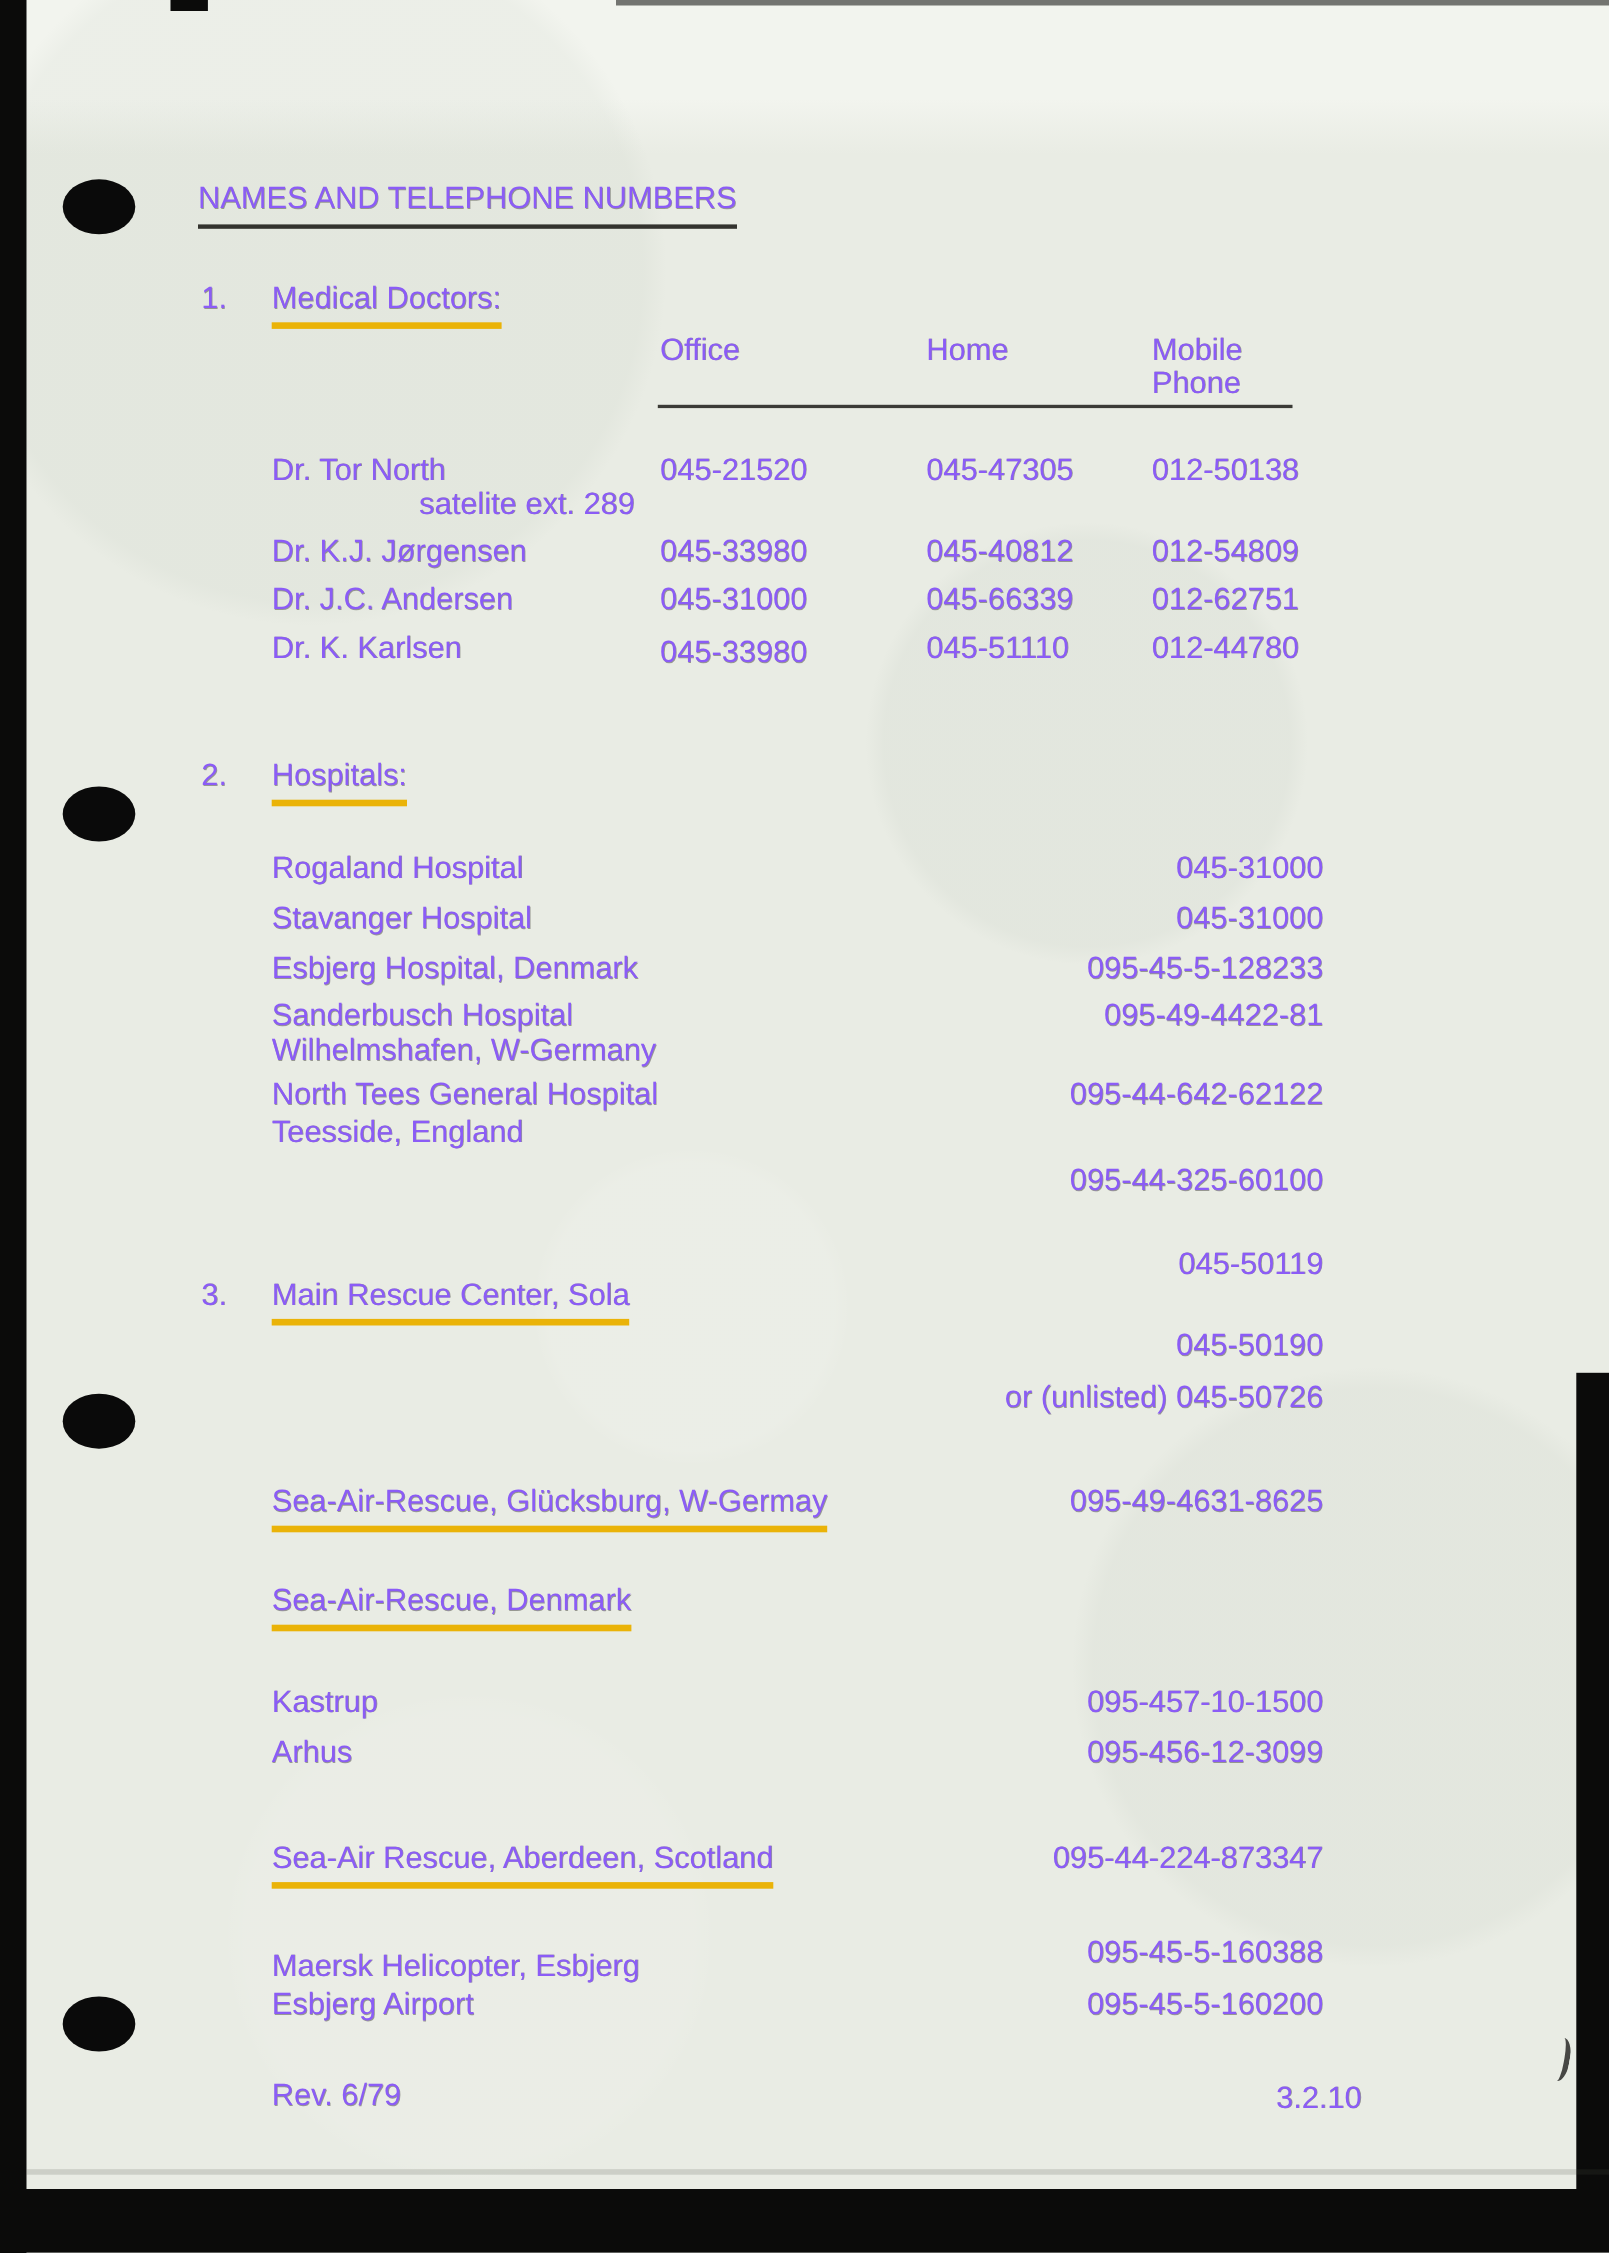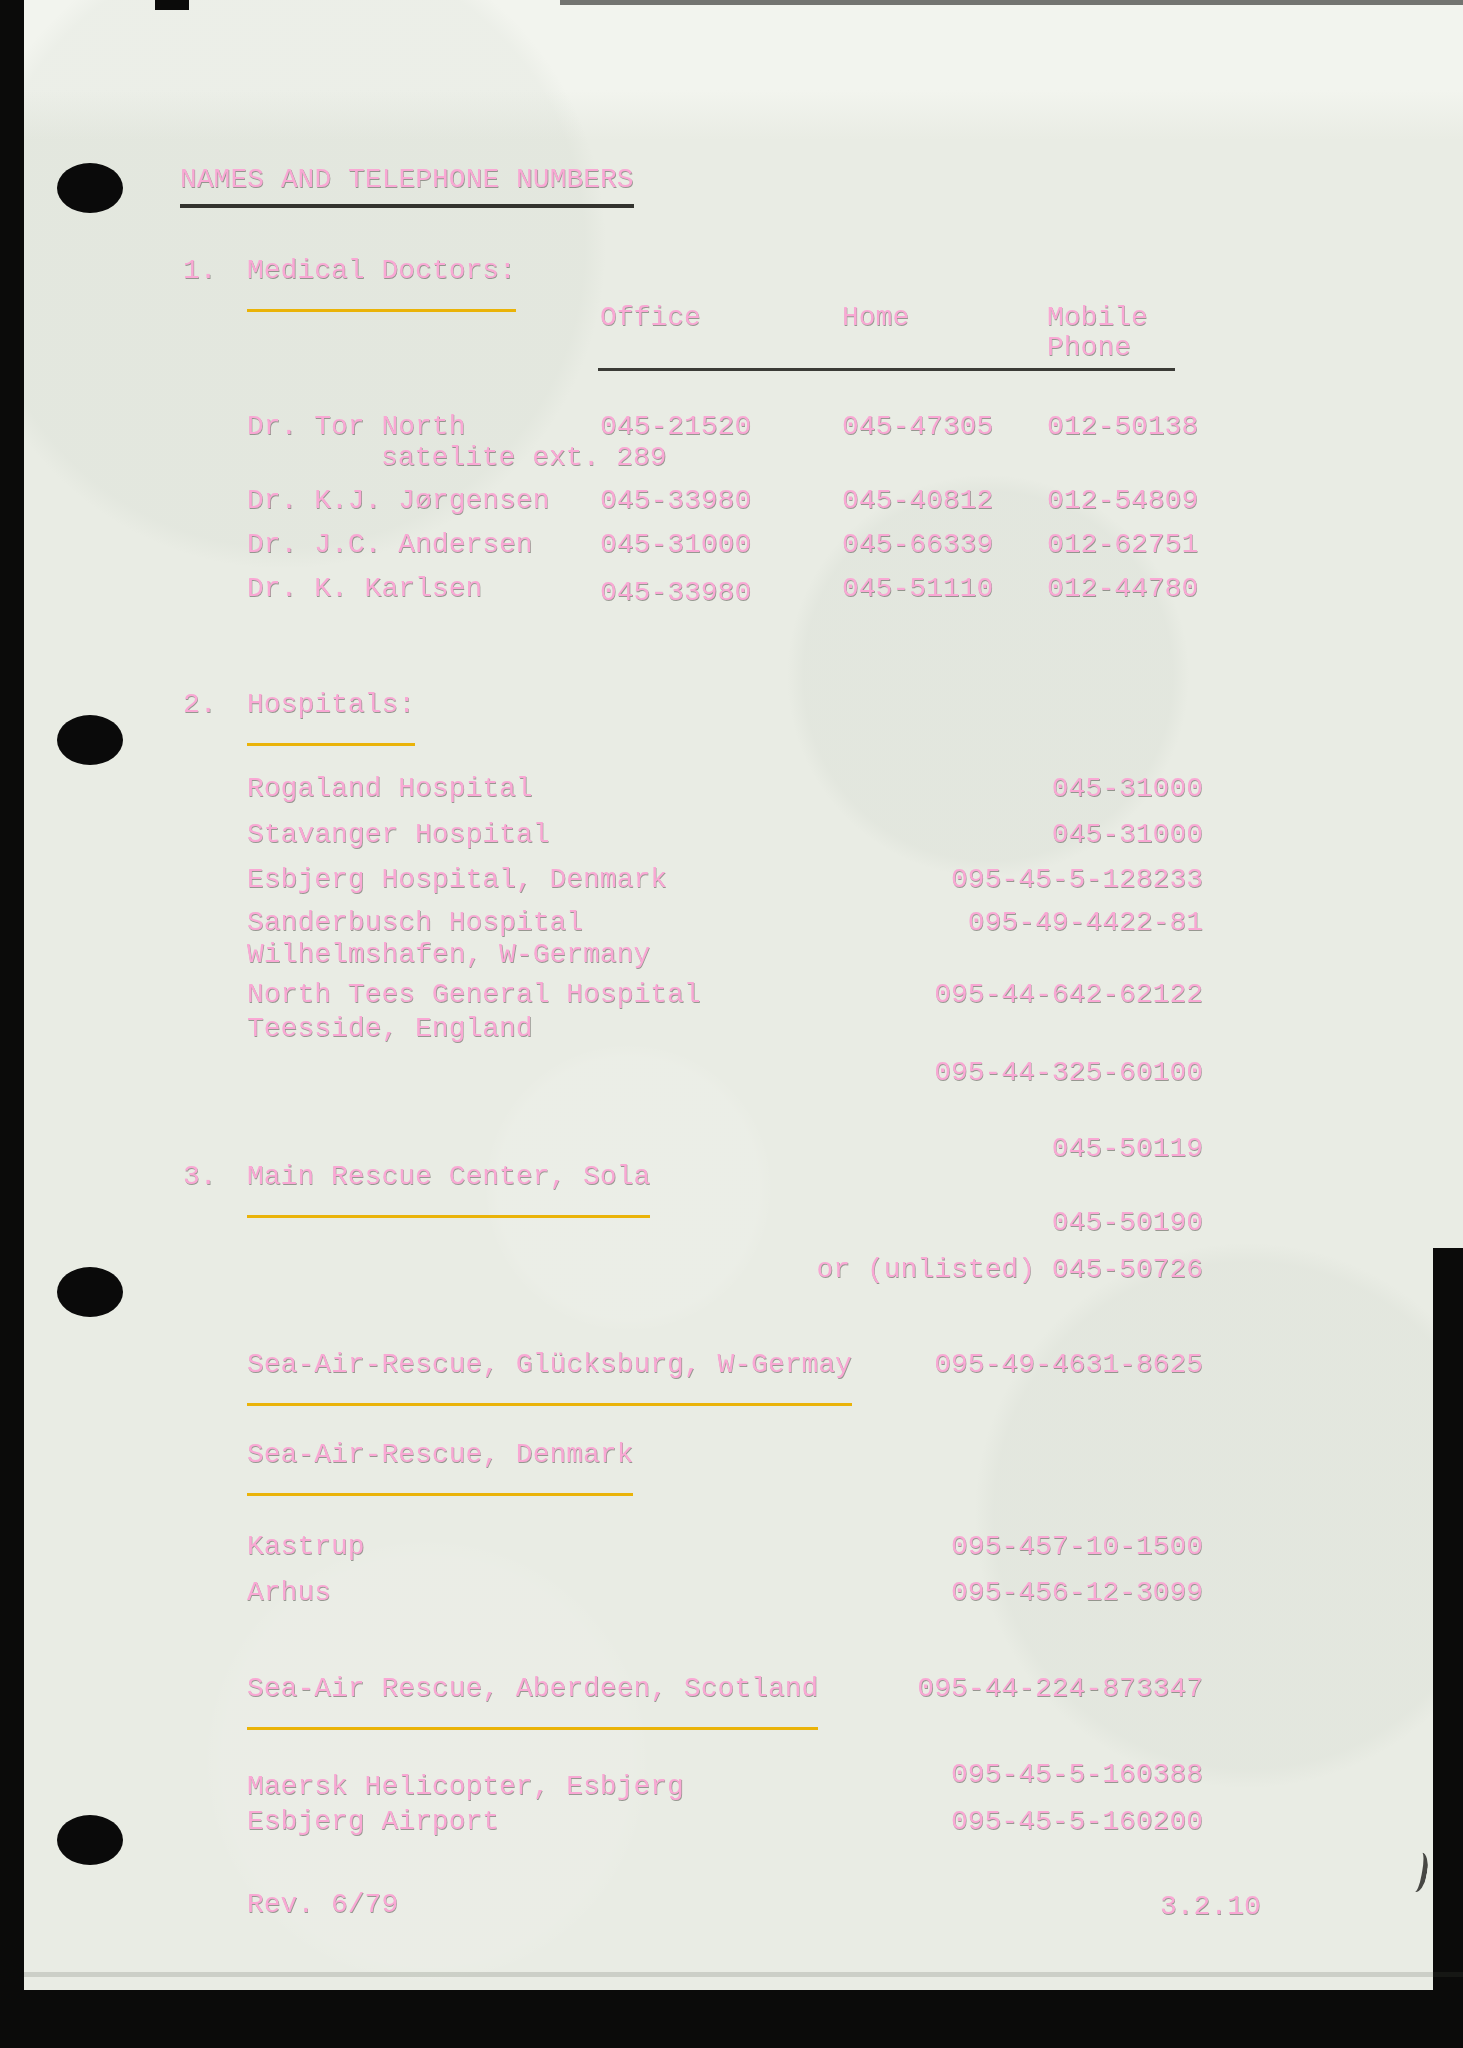--- a/index.html
+++ b/index.html
@@ -10,25 +10,25 @@
     background-image:
       radial-gradient(circle at 18% 12%, rgba(120,140,120,.05) 0 14%, transparent 15%),
       radial-gradient(circle at 67% 33%, rgba(110,130,115,.05) 0 11%, transparent 12%),
       radial-gradient(circle at 42% 58%, rgba(255,255,255,.10) 0 9%, transparent 10%),
       radial-gradient(circle at 85% 74%, rgba(120,135,120,.05) 0 13%, transparent 14%),
       radial-gradient(circle at 28% 86%, rgba(255,255,255,.08) 0 10%, transparent 11%),
       linear-gradient(180deg, #f2f4ee 0 90px, #e9ece4 140px);
   }
   .t{
     position:absolute;
-    font-family:Liberation Mono, monospace;
-    font-size:28px;line-height:34px;color:#f9a8d4;white-space:pre;
+    font-family:Liberation Sans, sans-serif;
+    font-size:28px;line-height:34px;color:#8b5cf6;white-space:pre;
     text-shadow:0.6px 0.6px 0 rgba(50,50,45,.45);
   }
-  .u{border-bottom:3px solid #eab308;padding-bottom:21px;}
+  .u{border-bottom:6px solid #eab308;padding-bottom:5px;}
   .uu{border-bottom:4px solid #33332e;padding-bottom:7px;}
   .num{right:260px;text-align:right;}
   .rule{position:absolute;background:#3b3b36;height:3px;}
   .hole{position:absolute;width:66px;height:50px;background:#0a0a0a;border-radius:50%;}
   .edge{position:absolute;background:#0b0b0a;}
   .shadowline{position:absolute;left:24px;width:1439px;height:5px;background:rgba(70,75,68,.18);}
   .squiggle{position:absolute;width:14px;height:40px;border-right:5px solid rgba(30,30,28,.8);border-radius:45%;transform:rotate(10deg);}
 </style>
 </head>
 <body>

